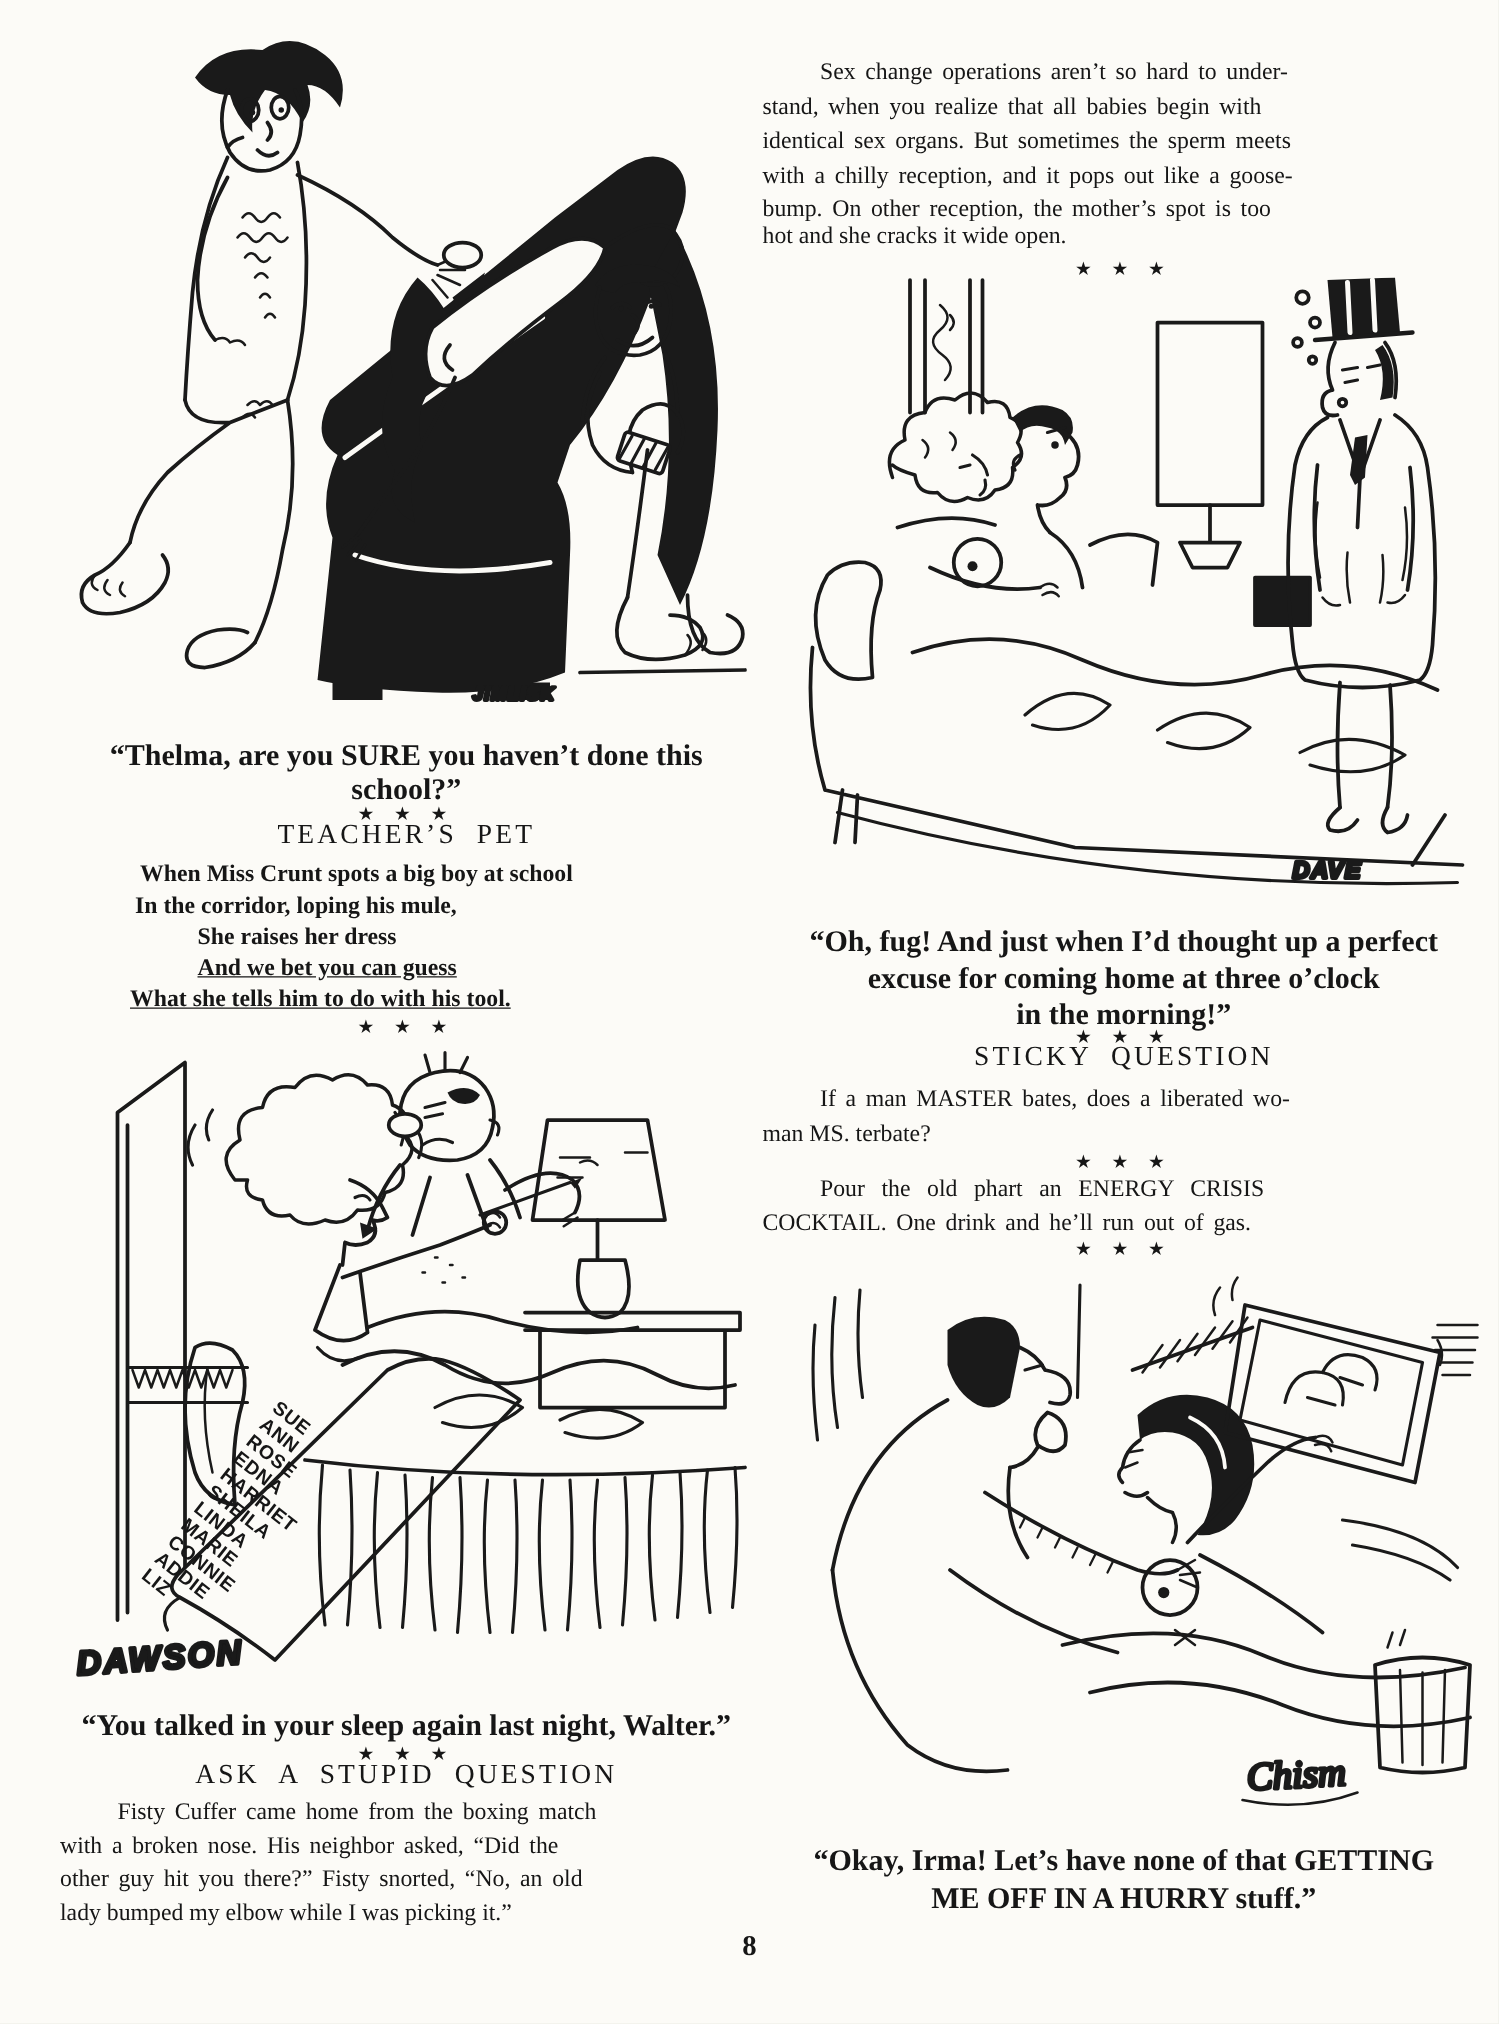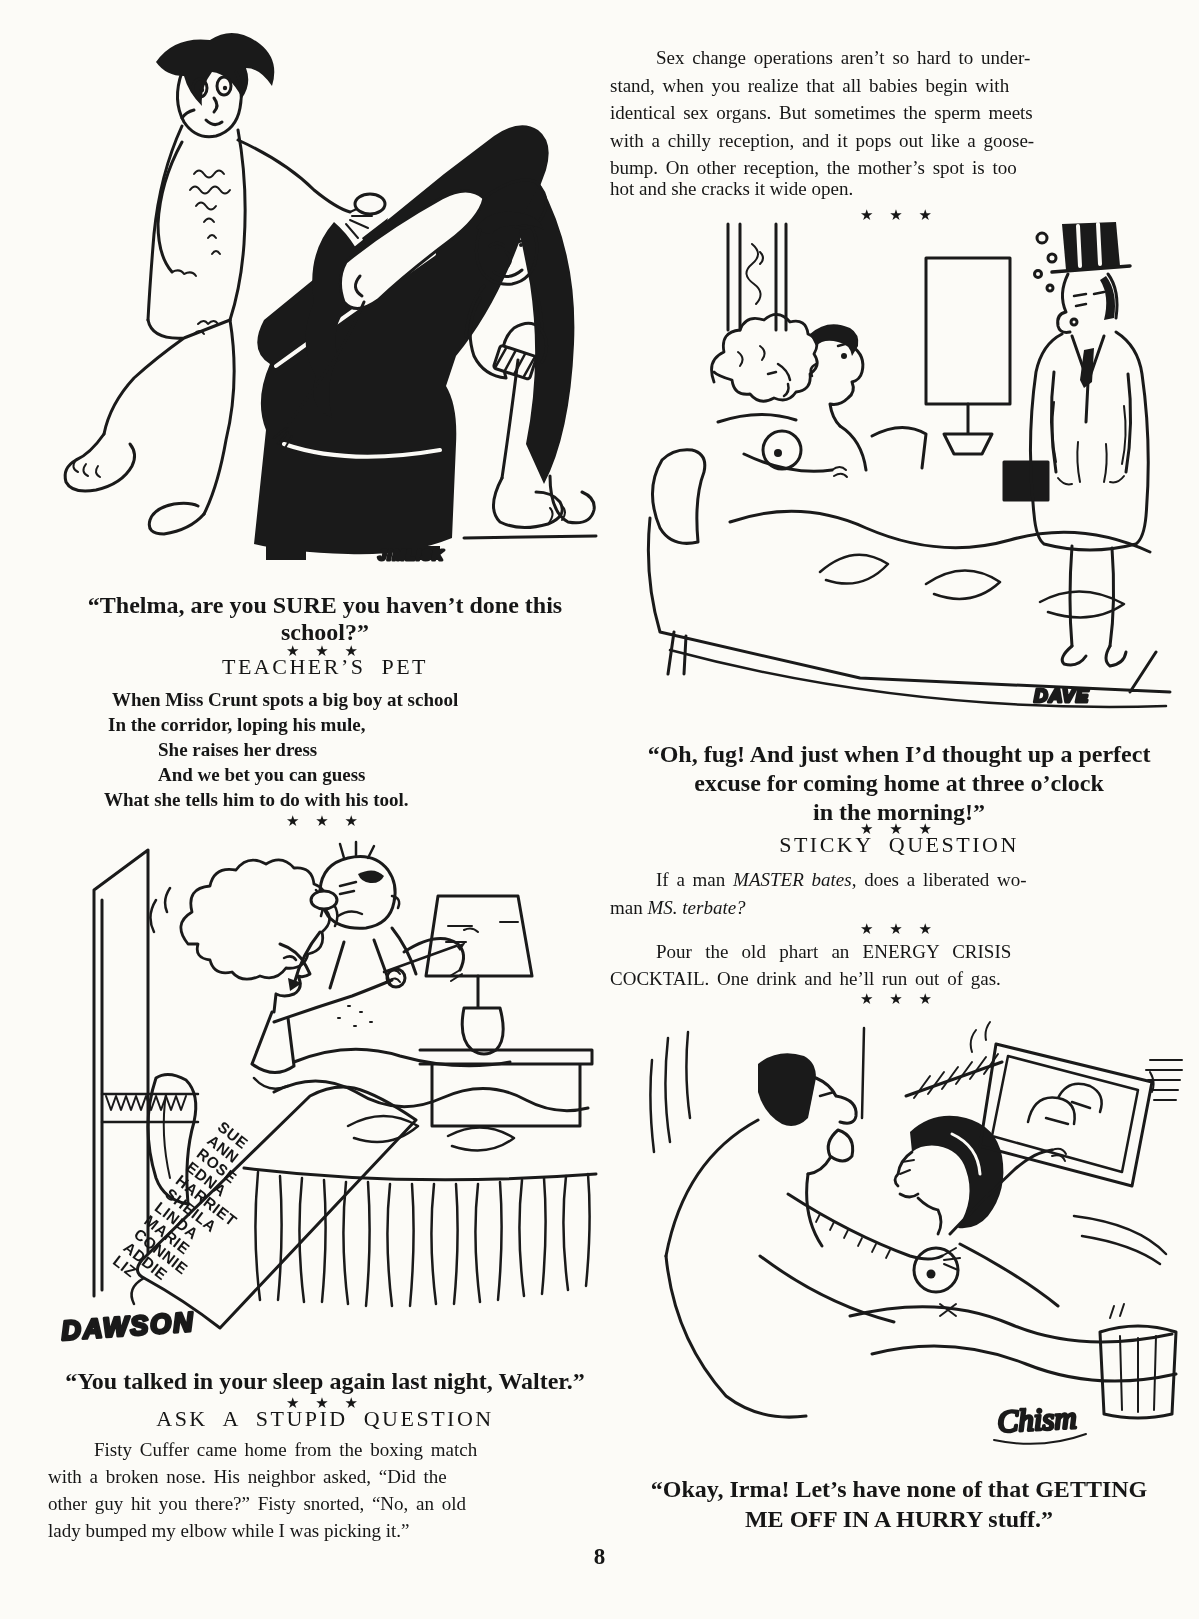--- a/index.html
+++ b/index.html
@@ -9,22 +9,22 @@
   .col{position:absolute;top:0;height:100%;}
   #leftcol{left:48px;width:554px;}
   #rightcol{left:610px;width:578px;}
   .line{font-size:19px;line-height:27px;white-space:nowrap;}
   .bold{font-weight:700;}
   .caption{font-weight:700;font-size:24px;line-height:27px;text-align:center;white-space:pre;width:100%;}
   .title{font-size:22px;letter-spacing:2.5px;word-spacing:8px;text-align:center;width:100%;white-space:nowrap;}
   .stars{font-size:15px;letter-spacing:6px;text-align:center;width:100%;color:#161616;}
   .indent1{padding-left:46px;}
   .ws3{word-spacing:3px;} .ws8{word-spacing:8.5px;}
-  .it{font-style:italic;}
-  .p0{margin-left:64px;} .p1{margin-left:60px;} .p2{margin-left:110px;} .p3{margin-left:110px;} .p4{margin-left:56px;}
+  .it{}
+  .p0{margin-left:64px;} .p1{margin-left:60px;} .p2{margin-left:110px;} .p3{margin-left:110px;text-decoration:underline;} .p4{margin-left:56px;text-decoration:underline;}
   .pagenum{width:100%;text-align:center;font-size:23px;font-weight:700;}
   #girl-list{left:225px;top:1118px;transform:rotate(38deg);transform-origin:0 0;
      font-family:"Liberation Sans","DejaVu Sans",sans-serif;font-weight:700;font-size:15.5px;
      line-height:17px;letter-spacing:.5px;white-space:pre;color:#161616;}
   svg{display:block;}
   svg text{font-family:"Liberation Sans","DejaVu Sans",sans-serif;fill:#161616;}
 </style>
 </head>
 <body>
 

